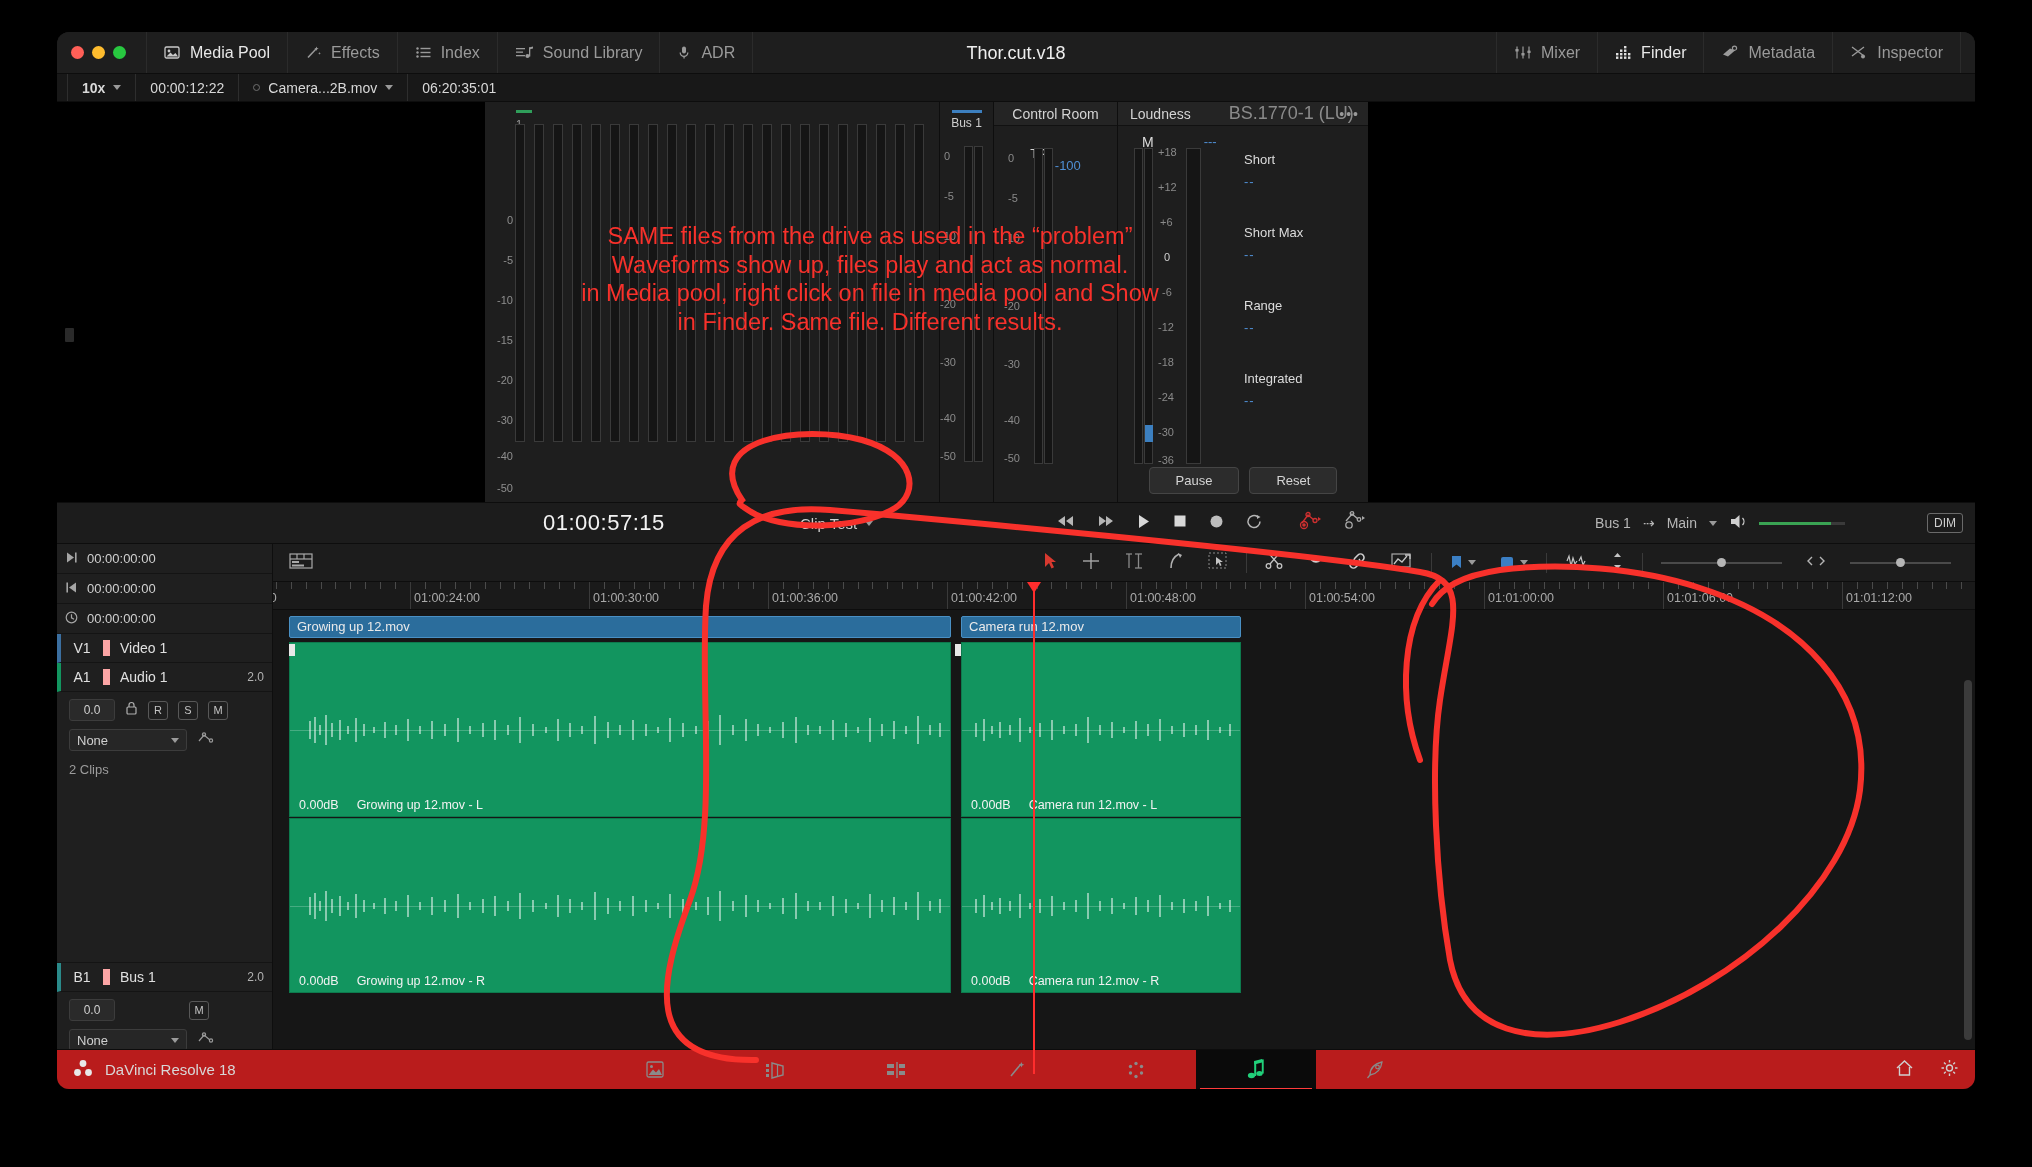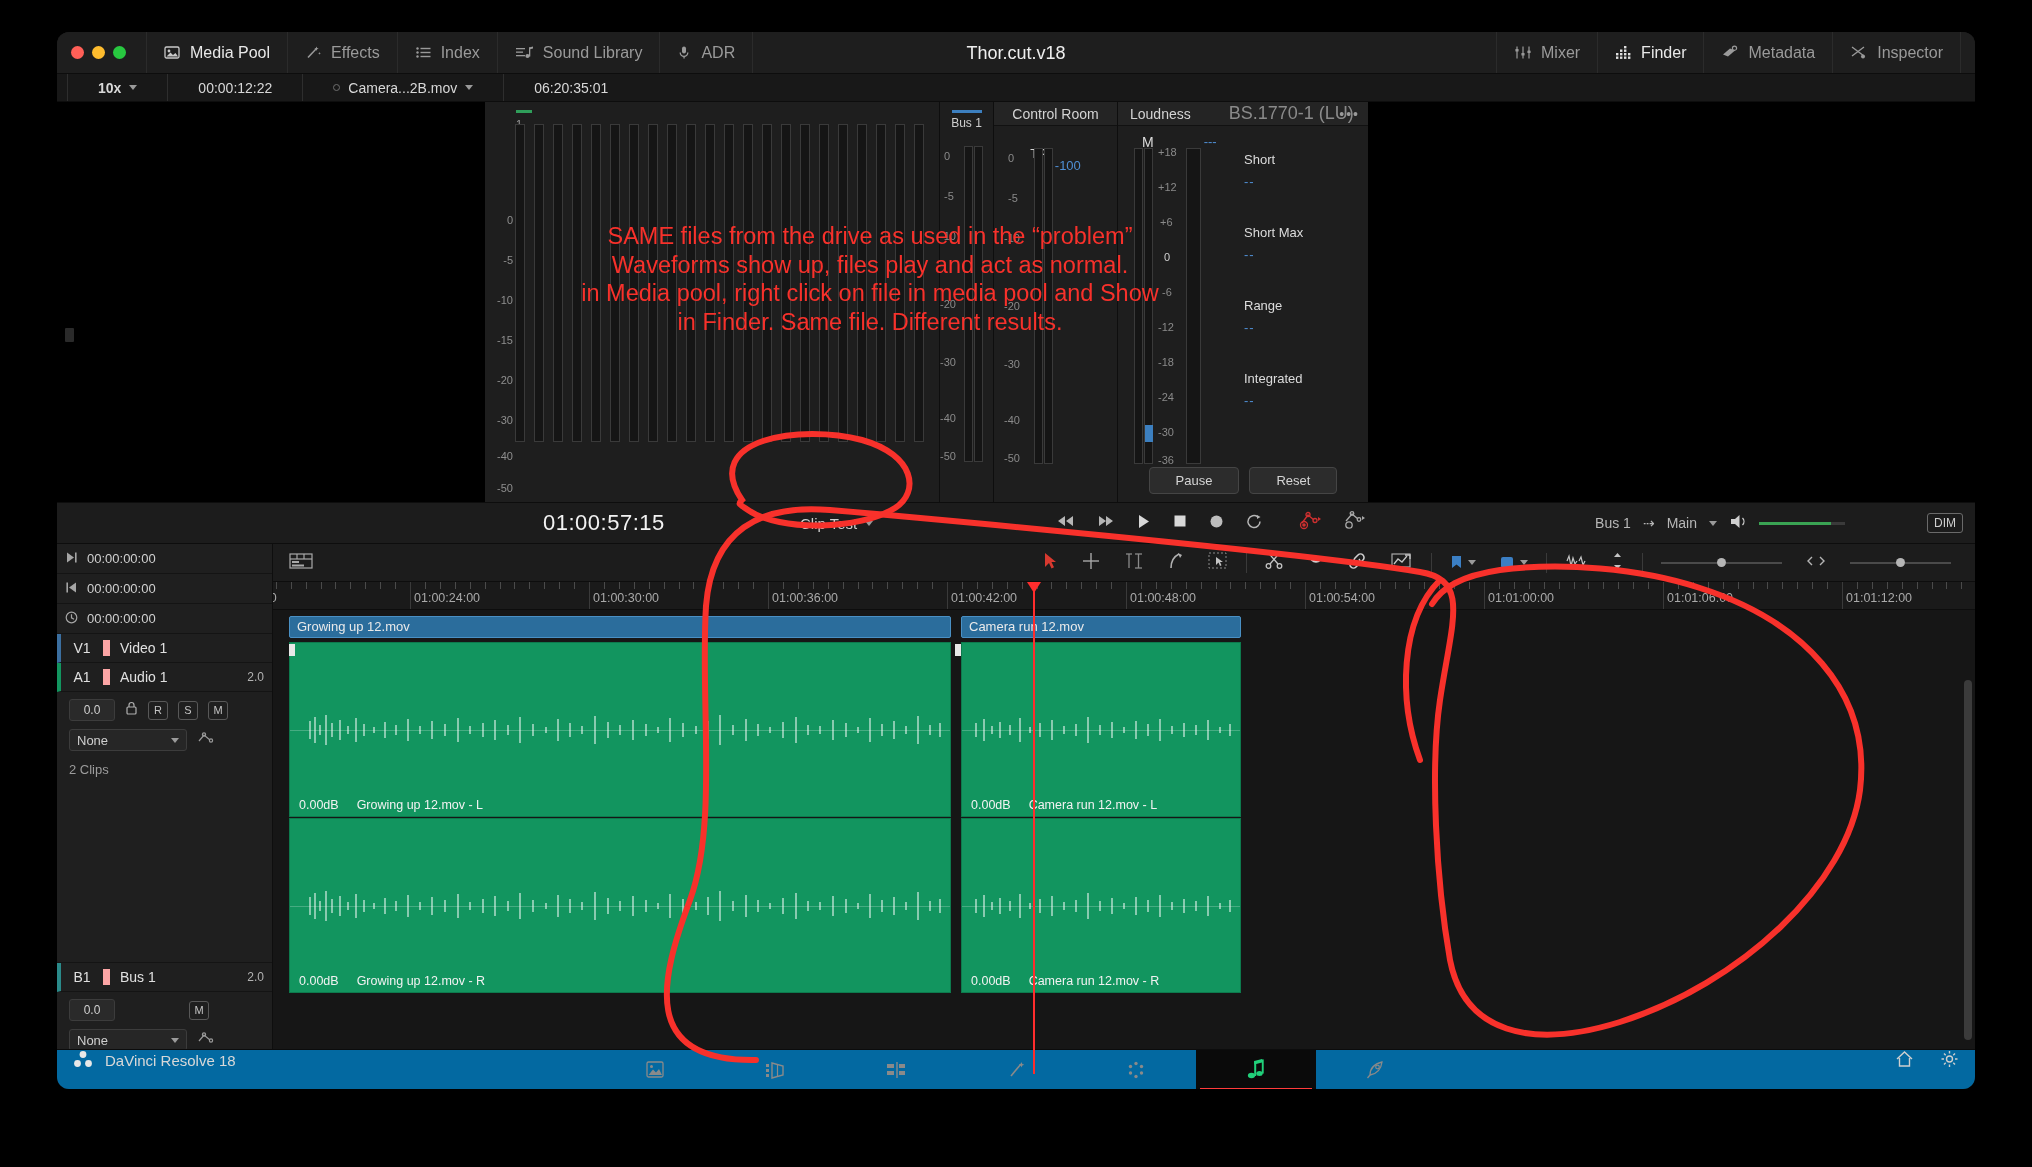--- a/index.html
+++ b/index.html
@@ -53,21 +53,21 @@
   
   .bar2 {
     height: 28px; background: #181818;
     display: flex; align-items: center;
     border-bottom: 1px solid #0d0d0d;
     color: #d8d8d8; font-size: 14px;
     position: relative;
   }
   .b2cell {
     display: flex; align-items: center; gap: 8px;
-    height: 100%; padding: 0 30px;
+    height: 100%; padding: 0 14px;
     border-right: 1px solid #2e2e2e;
   }
   .b2cell.first { border-left: 1px solid #2e2e2e; margin-left: 10px; }
   .caret { width: 0; height: 0; border-left: 4.5px solid transparent; border-right: 4.5px solid transparent; border-top: 5px solid #9a9a9a; }
   .reddot { width: 7px; height: 7px; border-radius: 50%; border: 1px solid #6e6e6e; }
 
   
   .mainrow { display: flex; height: 400px; }
   .leftpane { width: 428px; background: #000; position: relative; }
   .leftpane .vstrip {
@@ -214,22 +214,22 @@
   .playhead::before {
     content: ''; position: absolute; left: -6px; top: 0;
     border-left: 7px solid transparent; border-right: 7px solid transparent;
     border-top: 11px solid #ff2d2d;
   }
   .vscroll { position: absolute; right: 3px; top: 70px; width: 8px; height: 360px; border-radius: 4px; background: #3b3b3b; }
 
   
   .statusbar {
     position: absolute; left: 0; right: 0; bottom: 0; height: 40px;
-    background: #0369a1; border-top: 1px solid #0c0c0c;
-    display: flex; align-items: flex-start;
+    background: #b91c1c; border-top: 1px solid #0c0c0c;
+    display: flex; align-items: center;
   }
   .sb-left { display: flex; align-items: center; gap: 12px; padding-left: 16px; color: #d8d8d8; font-size: 15px; }
   .pagenav { position: absolute; left: 0; right: 0; display: flex; justify-content: center; gap: 0; }
   .pagebtn {
     width: 120px; height: 40px; display: flex; align-items: center; justify-content: center;
     color: #8a8a8a; position: relative;
   }
   .pagebtn.active { background: #0a0a0a; color: #21d07a; }
   .pagebtn.active::after {
     content: ''; position: absolute; left: 4px; right: 4px; bottom: 0; height: 2px; background: #ff3b3b;

